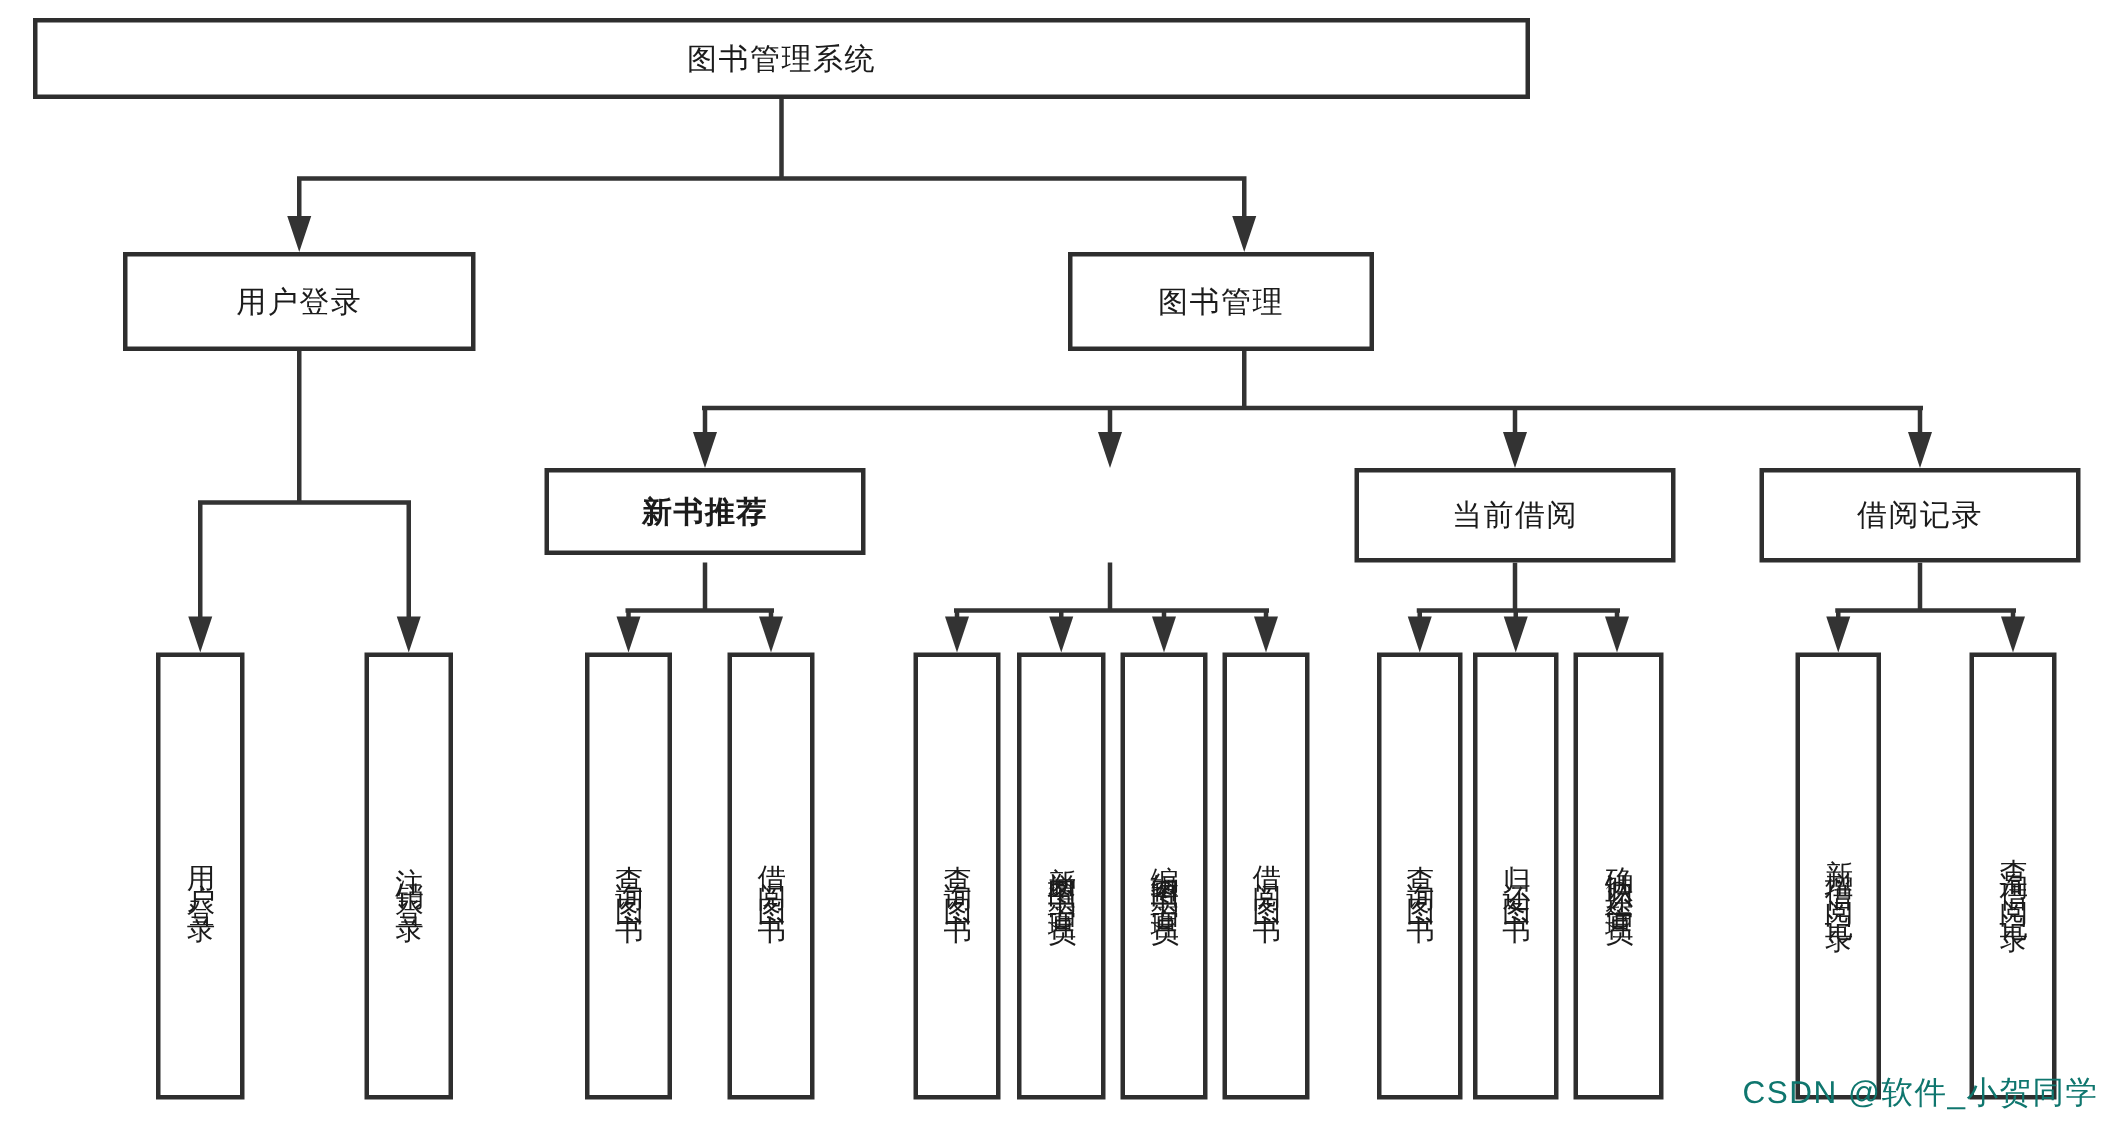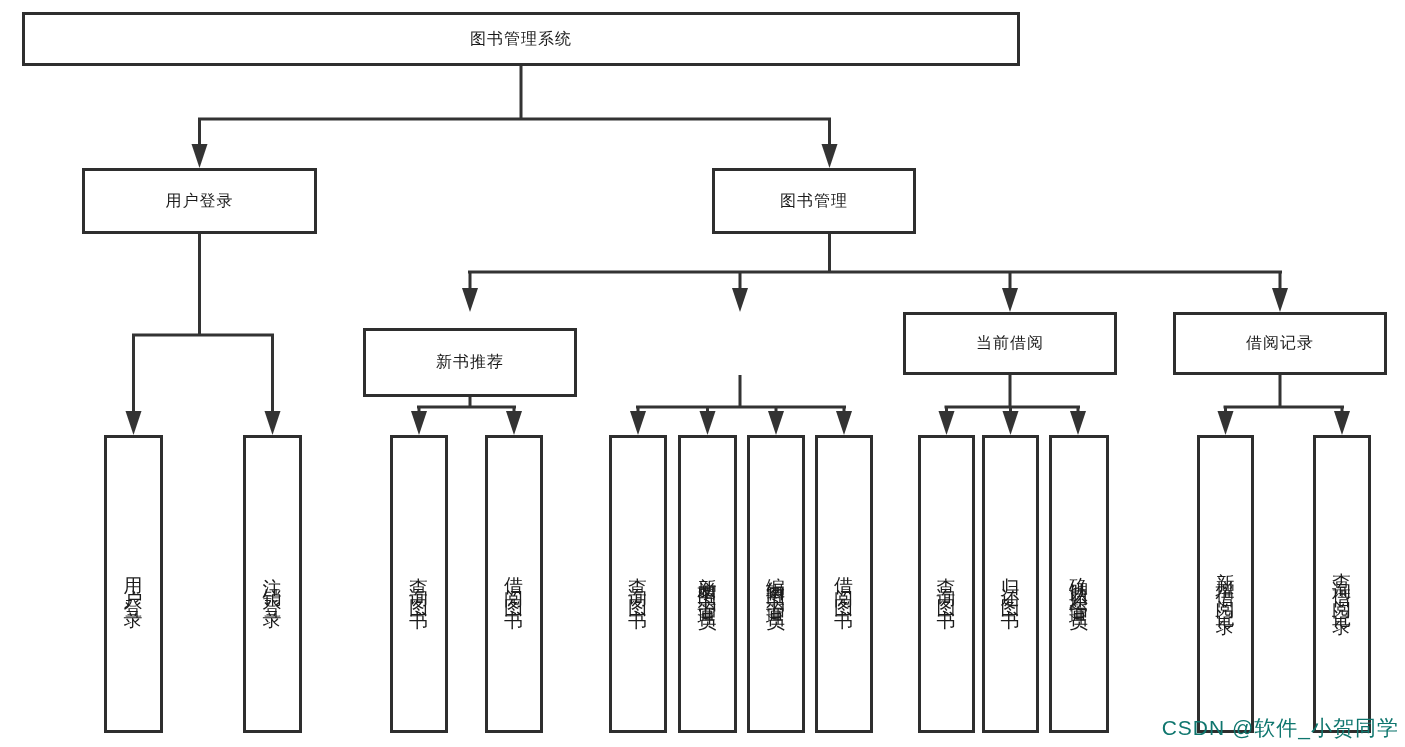--- a/index.html
+++ b/index.html
@@ -21,21 +21,21 @@
     position: absolute;
     background: #ffffff;
     border: 3px solid #2e2e2e;
     box-sizing: border-box;
     display: flex;
     align-items: center;
     justify-content: center;
     color: #1b1b1b;
     z-index: 2;
   }
-  .hbox { font-size: 16px; letter-spacing: 1px; }
+  .hbox { font-size: 20px; letter-spacing: 1px; }
   .vbox { font-size: 19px; border-width: 3px; }
   .vbox .vtext {
     writing-mode: vertical-rl;
     text-orientation: mixed;
     letter-spacing: 11px;
     line-height: 1;
   }
   .vbox .vtext.tight { letter-spacing: 5px; }
   .vbox .vtext.medium { letter-spacing: 9px; }
   .watermark {
@@ -110,21 +110,21 @@
     <span>图书管理系统</span>
   </div>
 
   <div class="node hbox" style="left:82px; top:168px; width:235px; height:66px;">
     <span>用户登录</span>
   </div>
   <div class="node hbox" style="left:712px; top:168px; width:204px; height:66px;">
     <span>图书管理</span>
   </div>
 
-  <div class="node hbox" style="left:363px; top:328px; width:214px; height:69px;">
+  <div class="node hbox" style="left:363px; top:312px; width:214px; height:58px;font-weight:bold;">
     <span>新书推荐</span>
   </div>
   <div class="node hbox" style="left:903px; top:312px; width:214px; height:63px;justify-content:center;">
     <span>当前借阅</span>
   </div>
   <div class="node hbox" style="left:1173px; top:312px; width:214px; height:63px;">
     <span>借阅记录</span>
   </div>
 
   <div class="node vbox" style="left:104px; top:435px; width:59px; height:298px;">

